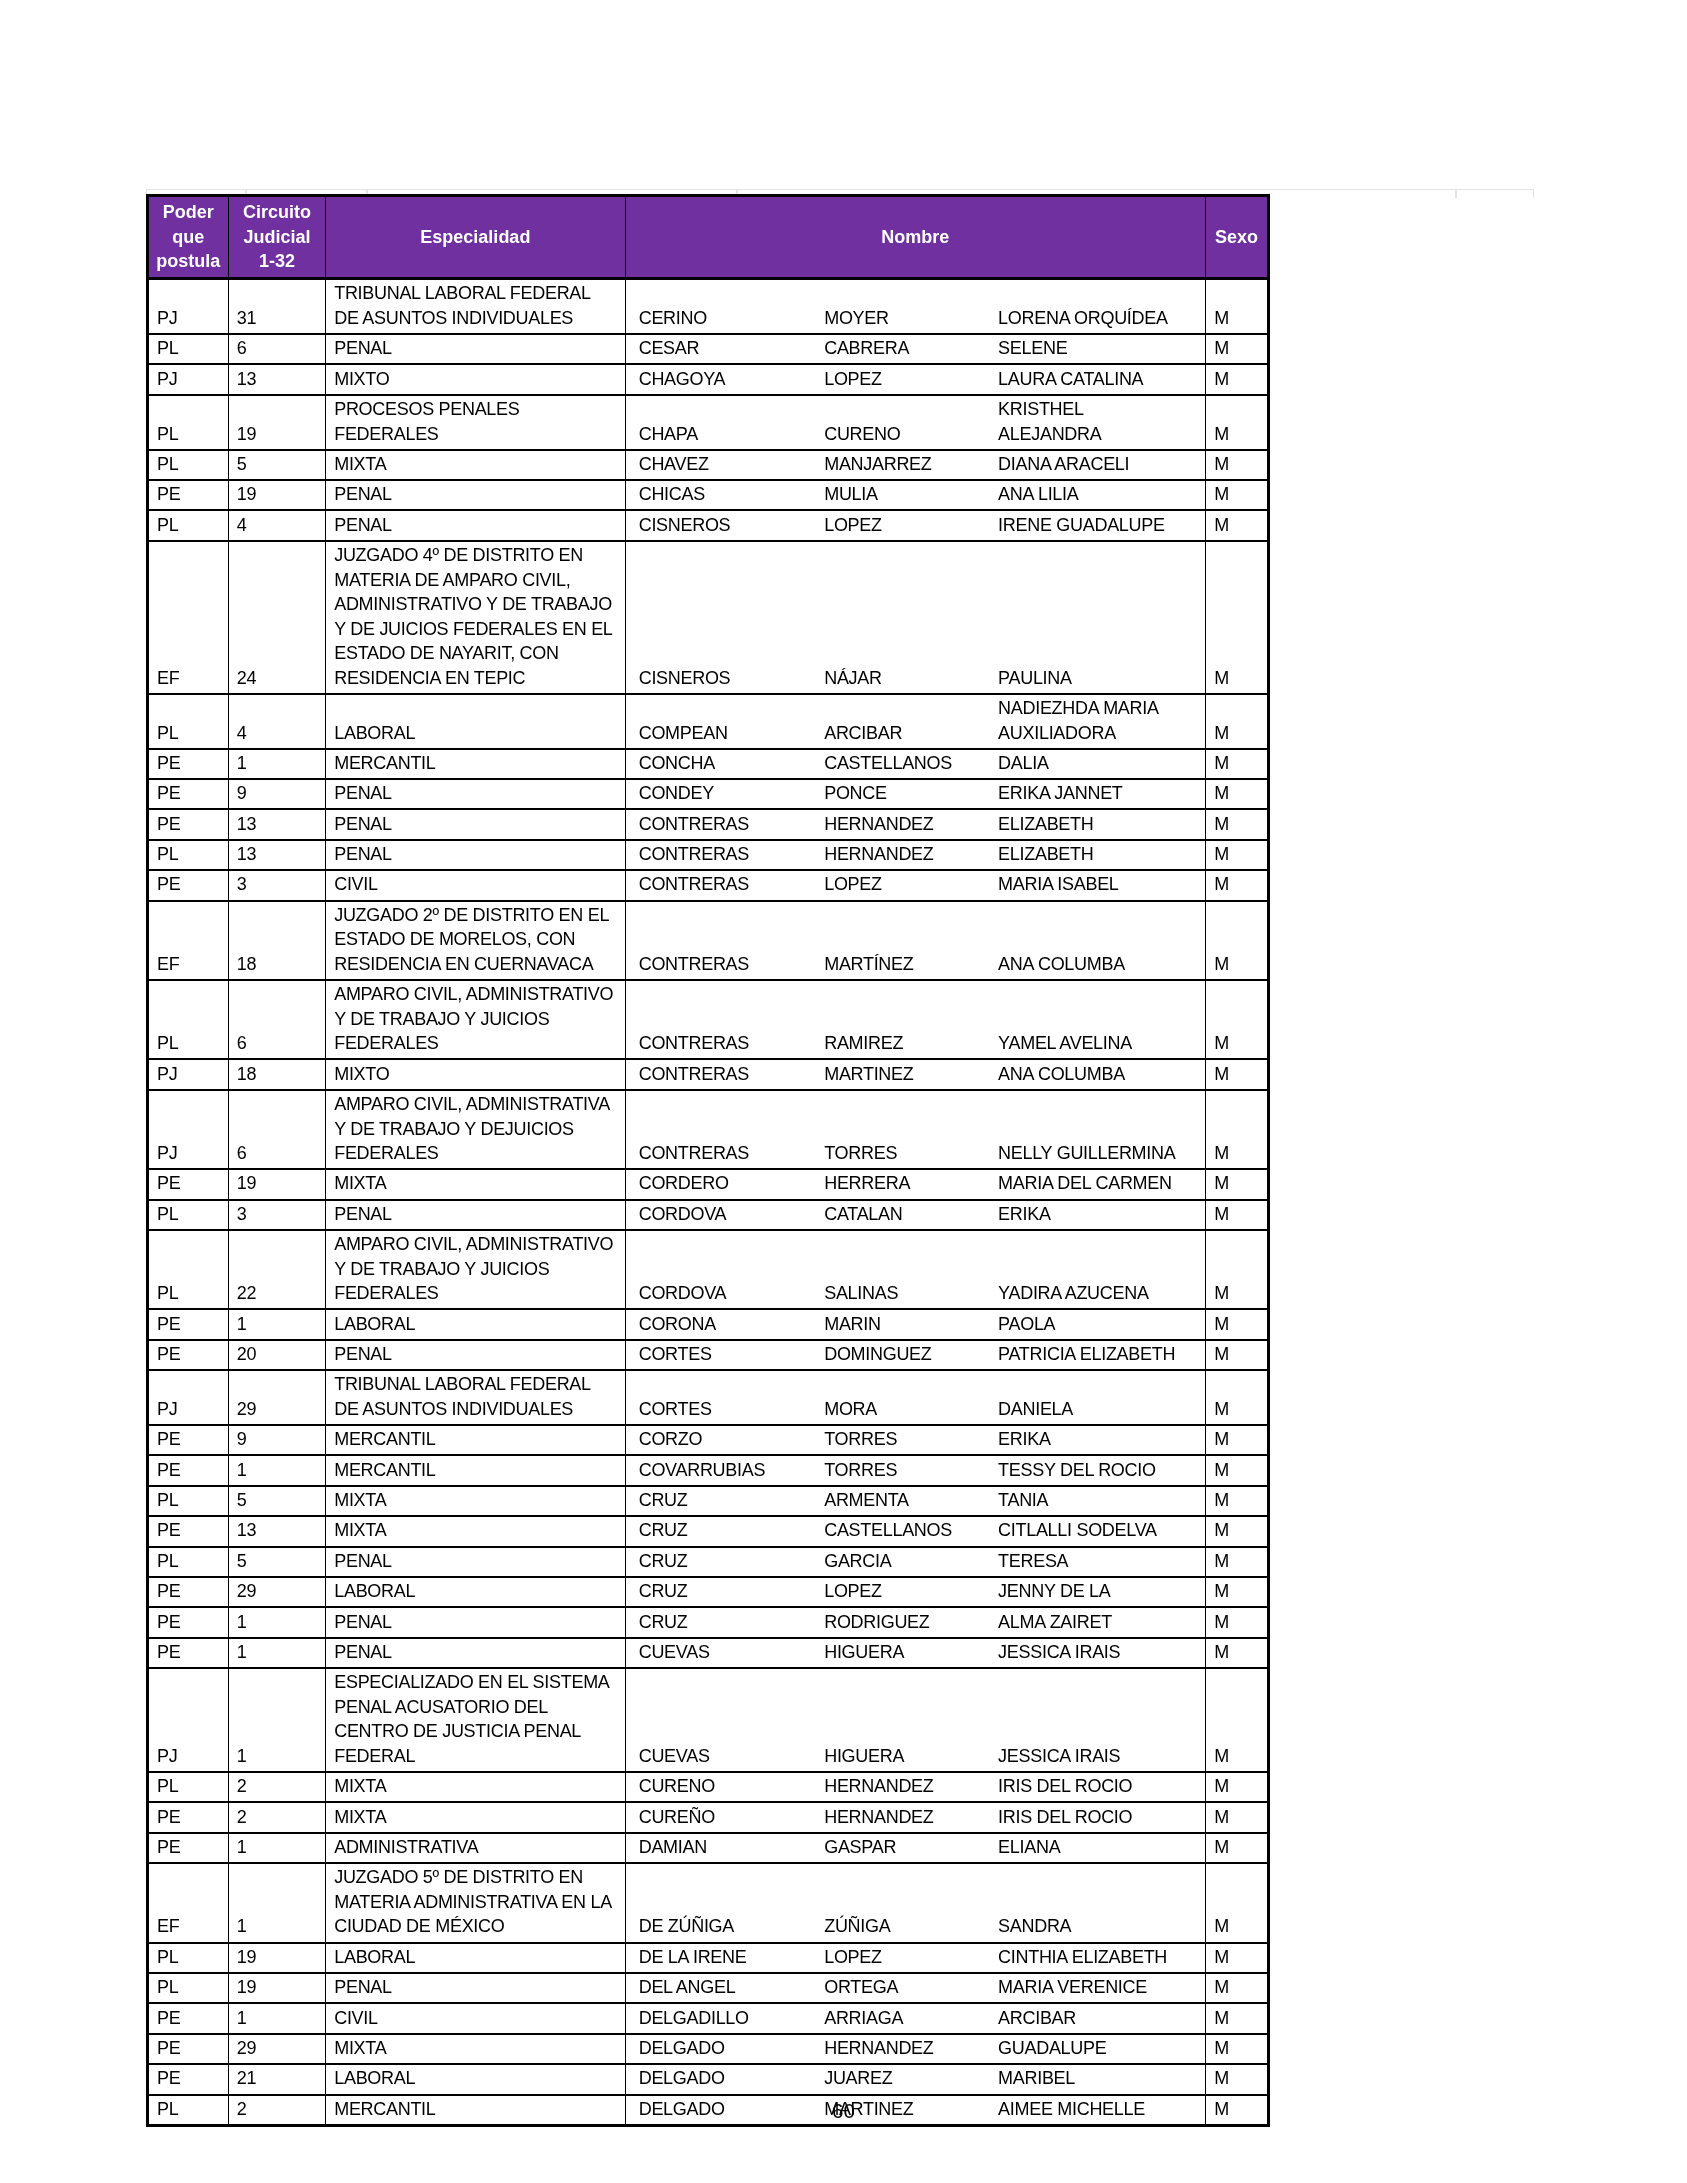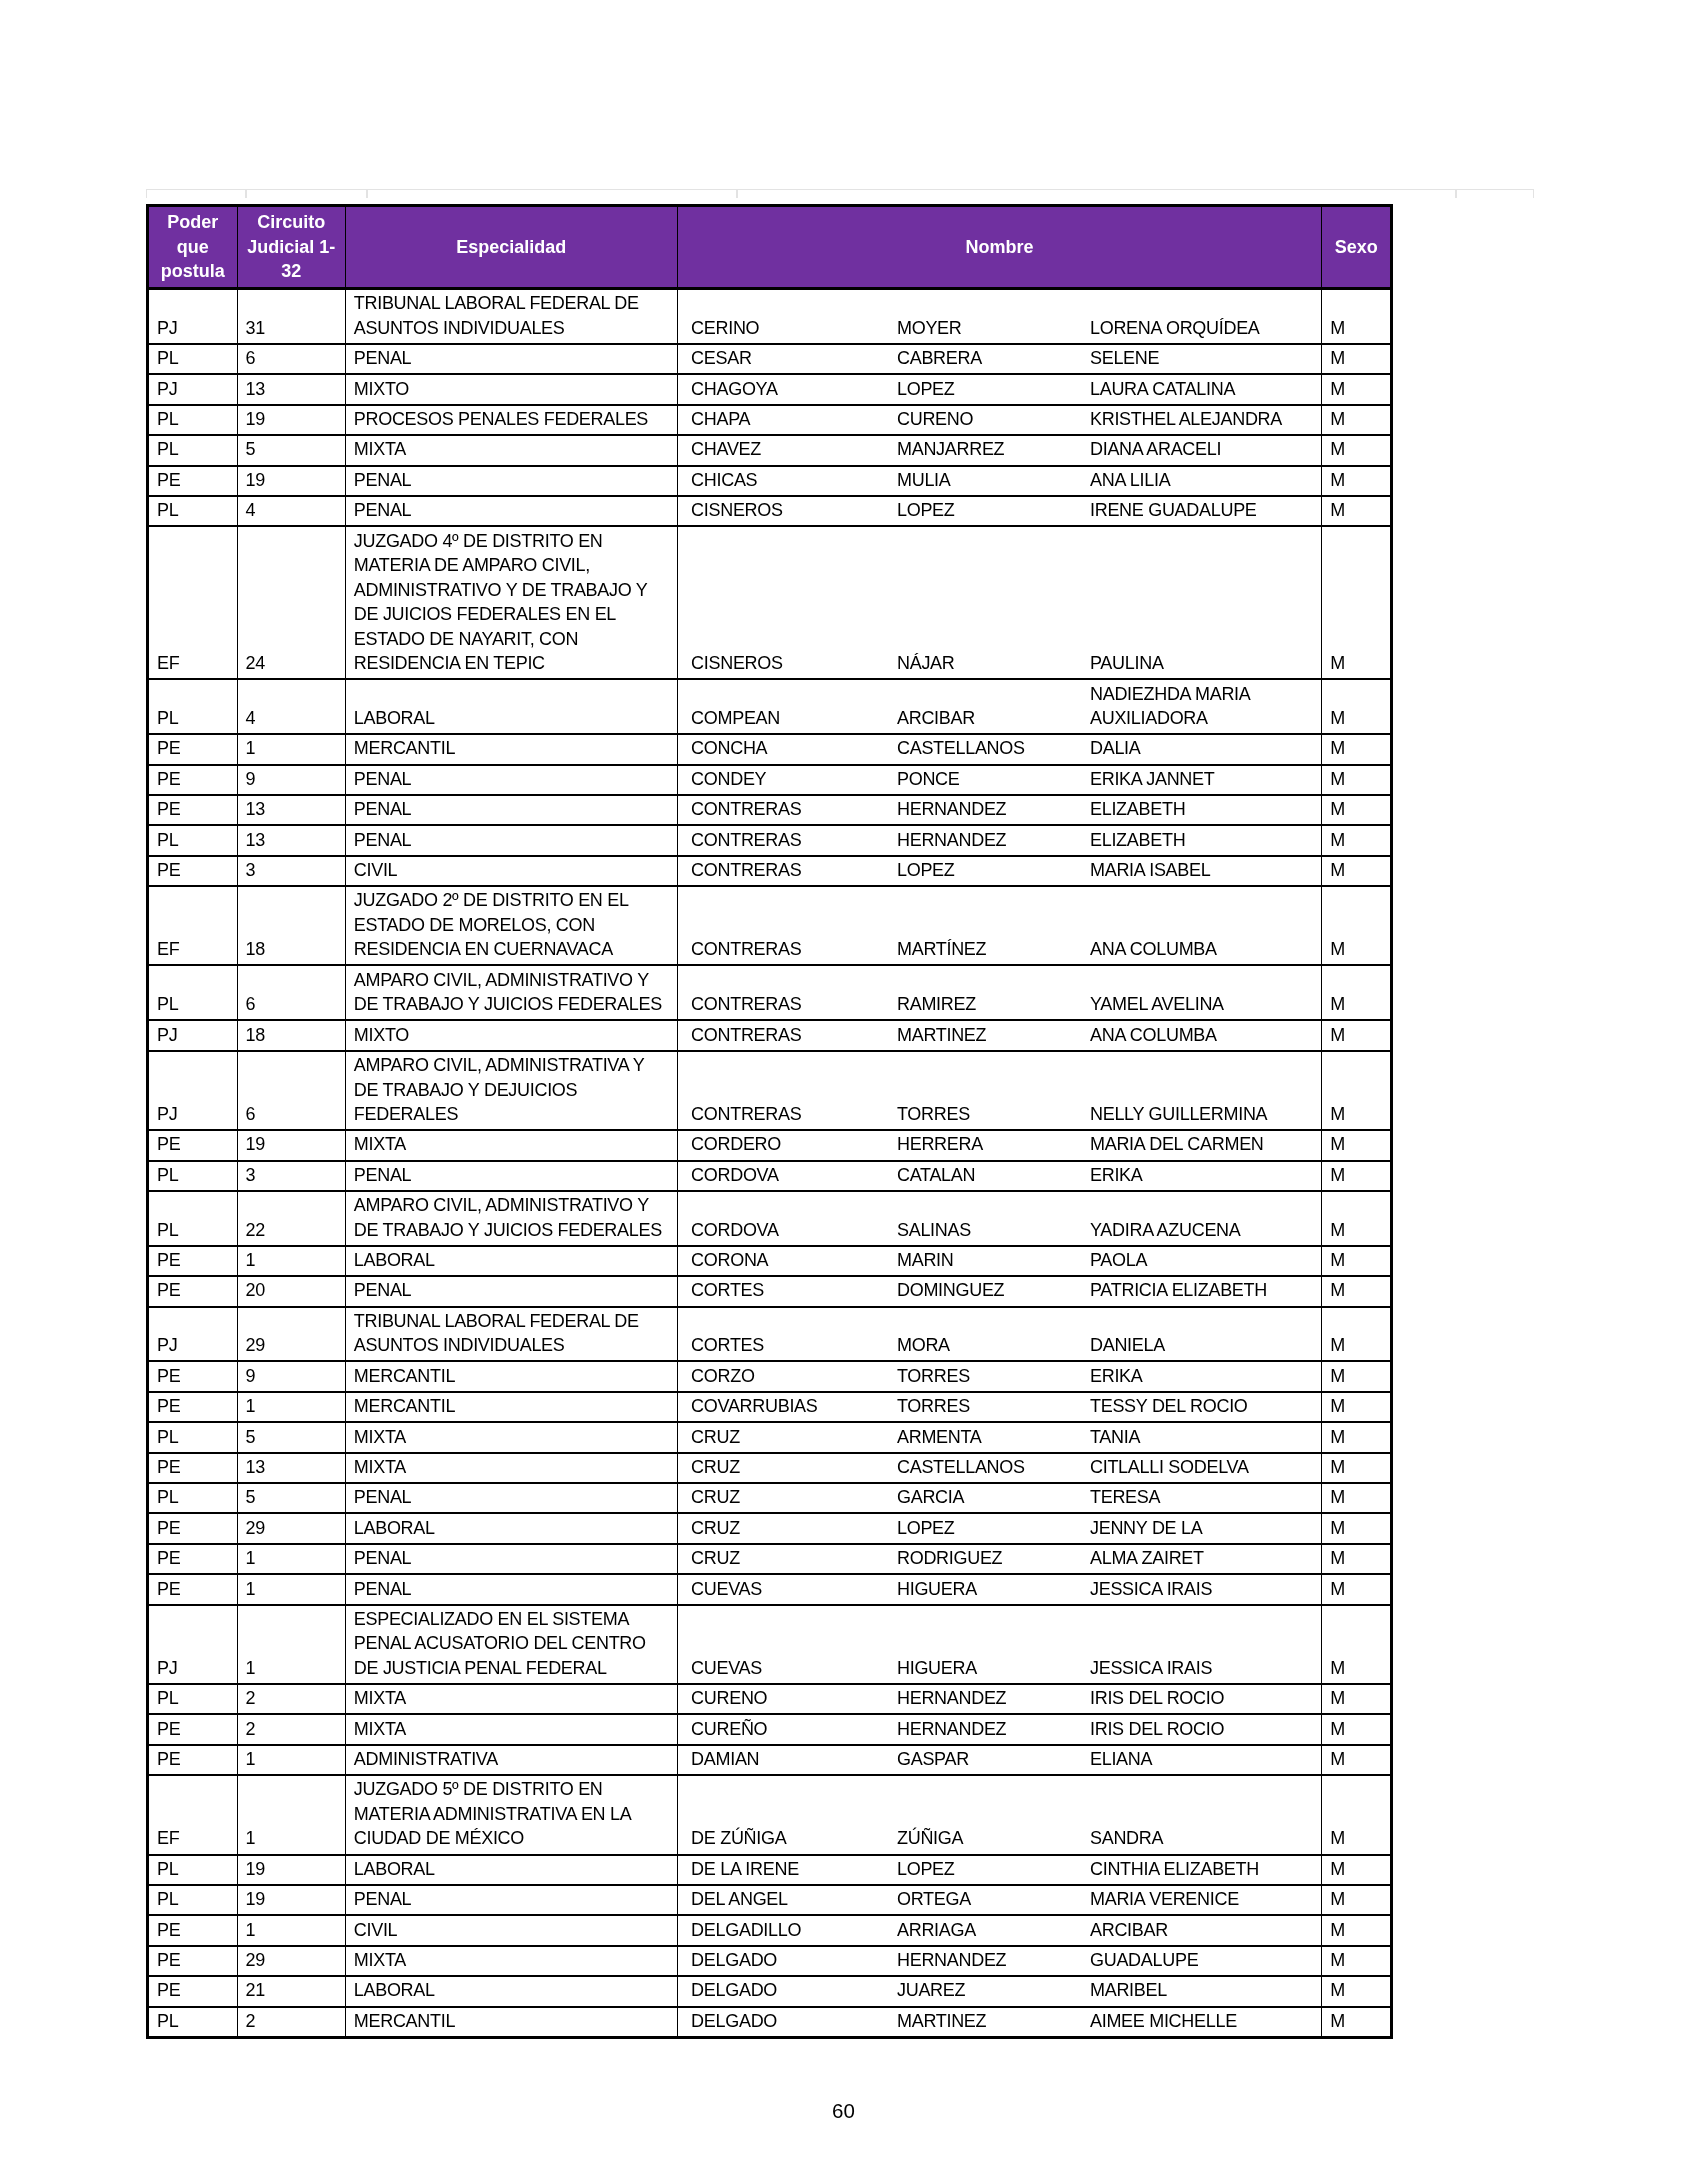--- a/index.html
+++ b/index.html
@@ -10,21 +10,21 @@
   html,body{margin:0;padding:0;}
   body{
     width:1687px;height:2183px;position:relative;background:#ffffff;
     font-family:"Liberation Sans", sans-serif;color:#000;
   }
   .artifact{
     position:absolute;left:146px;top:189px;width:1388px;height:8.6px;
     display:grid;grid-template-columns:7.2% 8.7% 26.7% 51.8% 5.6%;
   }
   .artifact>div{border:1px solid #e3e3e3;border-bottom:none;background:#fff;}
-  .table-wrap{position:absolute;left:146px;top:204px;width:1247px;}
+  .table-wrap{position:absolute;left:146px;top:194px;width:1124px;}
   table{
     width:100%;border-collapse:collapse;table-layout:fixed;
     border:3.3px solid var(--line);
   }
   th{
     background:var(--header-bg);color:var(--header-fg);
     font-size:18px;font-weight:600;line-height:24.5px;
     vertical-align:middle;text-align:center;
     padding:3.3px 5.3px;border:1.7px solid var(--line);
     border-bottom:3px solid var(--line);

